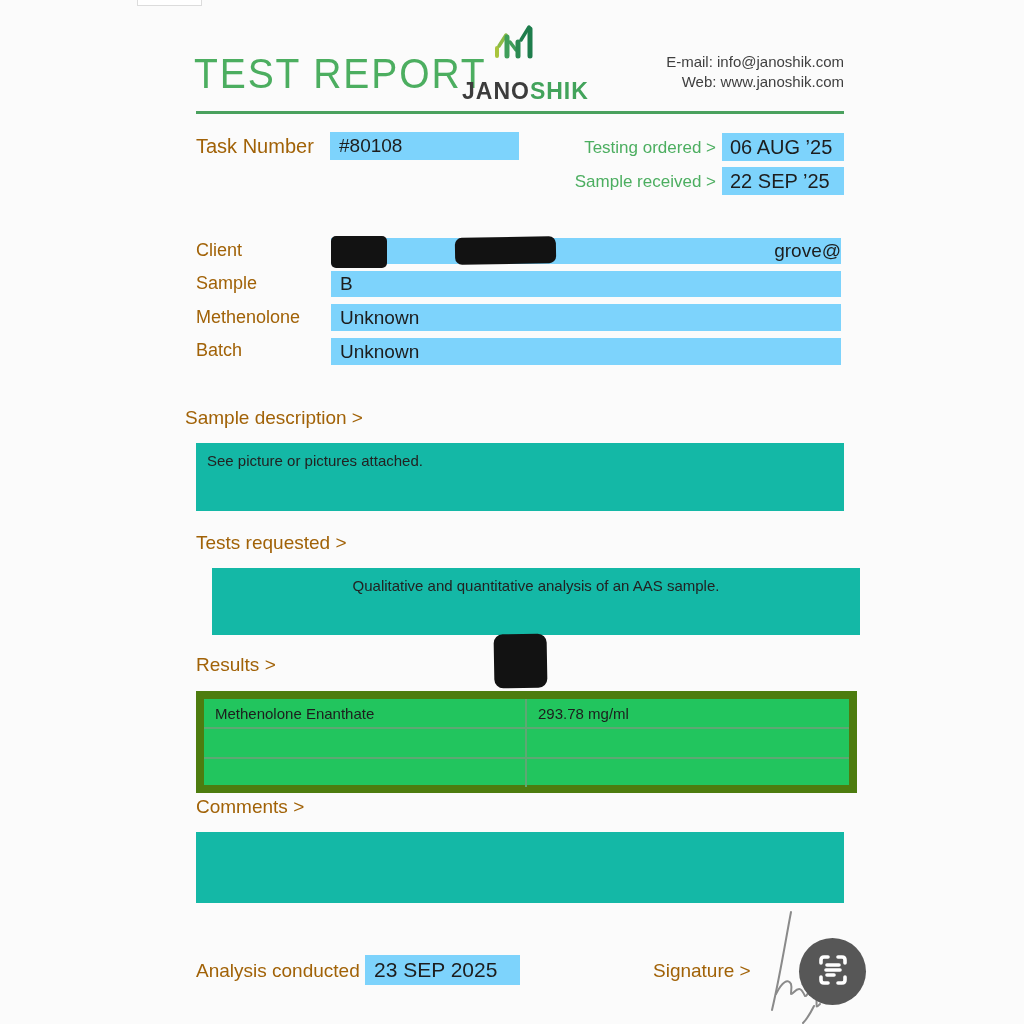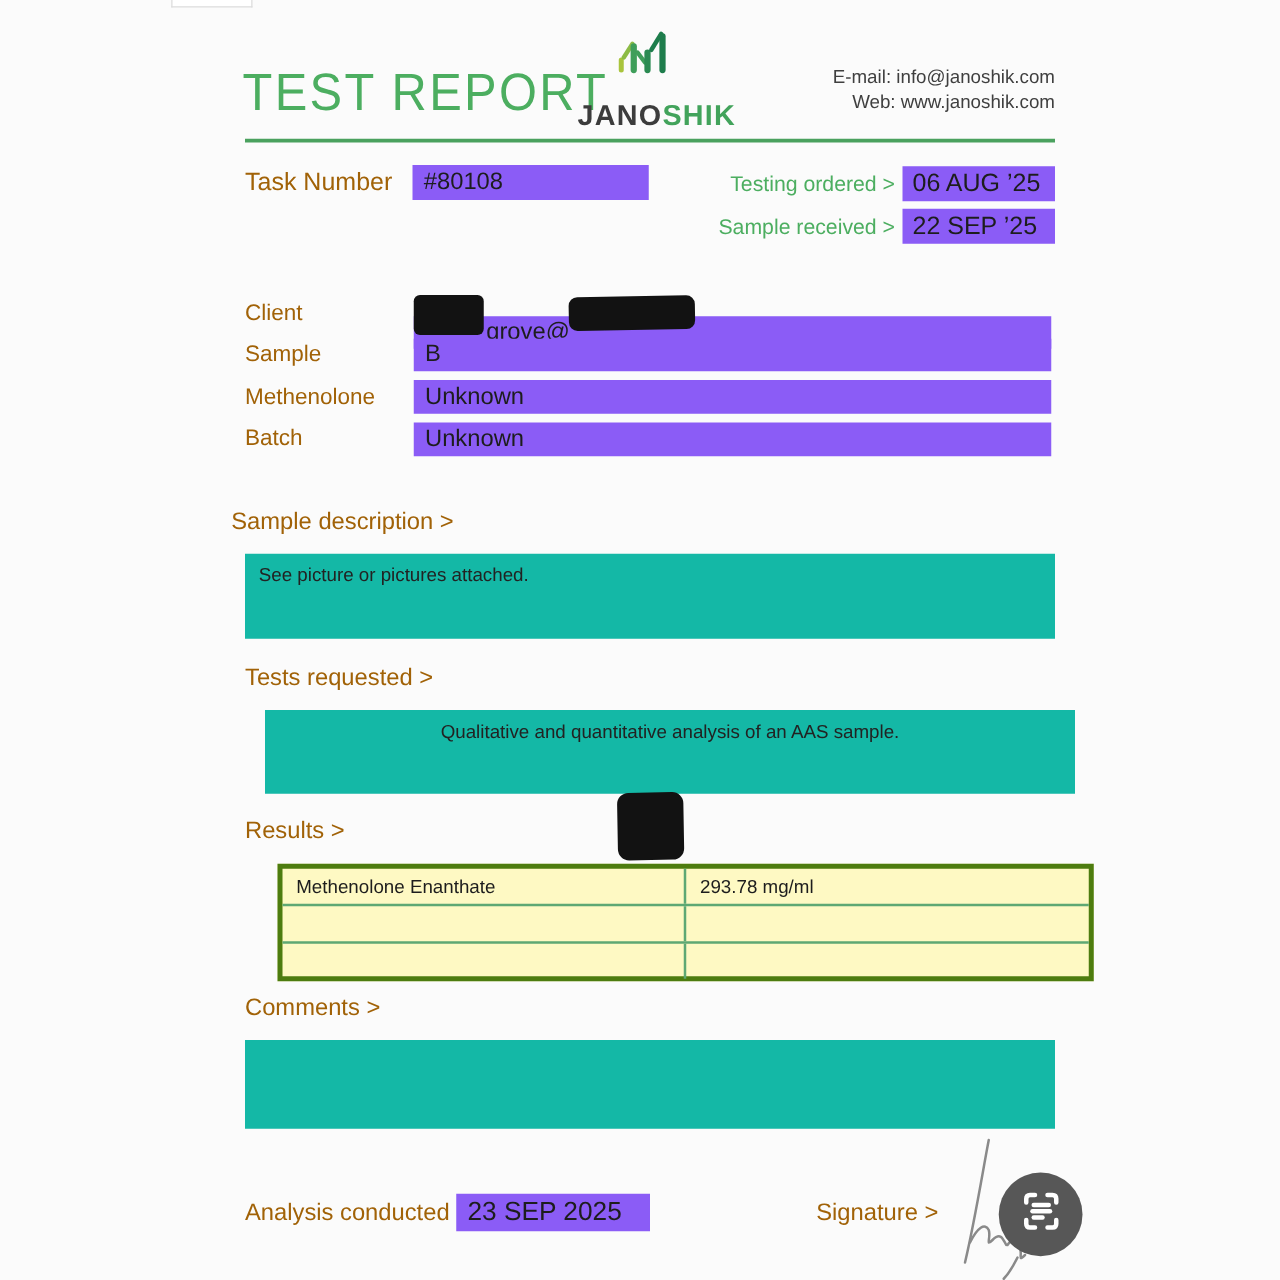--- a/index.html
+++ b/index.html
@@ -17,29 +17,29 @@
   }
   .logo-wrap{left:462px;top:22px;width:118px;text-align:center;}
   .logo-text{font-size:23px;font-weight:bold;letter-spacing:1px;color:#3c3c3c;white-space:nowrap;margin-top:12px;}
   .logo-text .shik{color:#42a35b;}
   .contact{right:180px;top:52px;text-align:right;font-size:15px;line-height:20px;color:#3f3f3f;}
   .divider{left:196px;top:111px;width:648px;height:3px;background:#4aa15e;}
   
   .glabel{color:#a16207;font-size:19px;white-space:nowrap;}
   .gsmall{color:#4cae60;font-size:17px;white-space:nowrap;}
   
-  .field{background:#8b5cf6;display:flex;align-items:center;}
+  .field{background:#7dd3fc;display:flex;align-items:center;}
   .field .val{font-size:19px;color:#1d1d1d;padding-left:9px;white-space:nowrap;}
   .datefield .val{font-size:20px;padding-left:8px;}
   .graybox{background:#14b8a6;}
   .graybox .boxtext{font-size:15px;color:#222;padding:9px 11px;display:block;}
   
   .redact{background:#121212;border-radius:5px;}
   
-  .rtable{left:196px;top:691px;width:645px;height:86px;border:4px solid #4d7c0f;background:#fef9c3;margin-left:26px;}
+  .rtable{left:196px;top:691px;width:645px;height:86px;border:8px solid #4d7c0f;background:#22c55e;}
   .rtable .row{display:flex;height:28px;border-top:2px solid #5ea873;}
   .rtable .row:first-child{border-top:none;}
   .rtable .c1{width:321px;border-right:2px solid #5ea873;display:flex;align-items:center;}
   .rtable .c2{flex:1;display:flex;align-items:center;}
   .rtable .cell-text{font-size:15px;color:#1d1d1d;padding-left:11px;white-space:nowrap;}
   
   .scan-btn{
     left:799px;top:938px;width:67px;height:67px;border-radius:50%;
     background:#575757;display:flex;align-items:center;justify-content:center;
   }
@@ -87,21 +87,21 @@
   <div class="abs field datefield" style="left:722px;top:133px;width:122px;height:28px;">
     <span class="val">06 AUG ’25</span>
   </div>
 
   <div class="abs gsmall" style="left:573px;top:172px;width:143px;text-align:right;">Sample received &gt;</div>
   <div class="abs field datefield" style="left:722px;top:167px;width:122px;height:28px;">
     <span class="val">22 SEP ’25</span>
   </div>
 
   <div class="abs glabel" style="left:196px;top:240px;font-size:18px;">Client</div>
-  <div class="abs field" style="left:331px;top:253px;width:510px;height:26px;">
+  <div class="abs field" style="left:331px;top:238px;width:510px;height:26px;justify-content:flex-end;">
     <span class="val" style="padding-left:58px;">grove@</span>
   </div>
   <div class="abs redact" style="left:331px;top:236px;width:56px;height:32px;"></div>
   <div class="abs redact" style="left:455px;top:237px;width:101px;height:27px;transform:rotate(-1deg);border-radius:7px;"></div>
 
   <div class="abs glabel" style="left:196px;top:273px;font-size:18px;">Sample</div>
   <div class="abs field" style="left:331px;top:271px;width:510px;height:26px;">
     <span class="val">B</span>
   </div>
 

